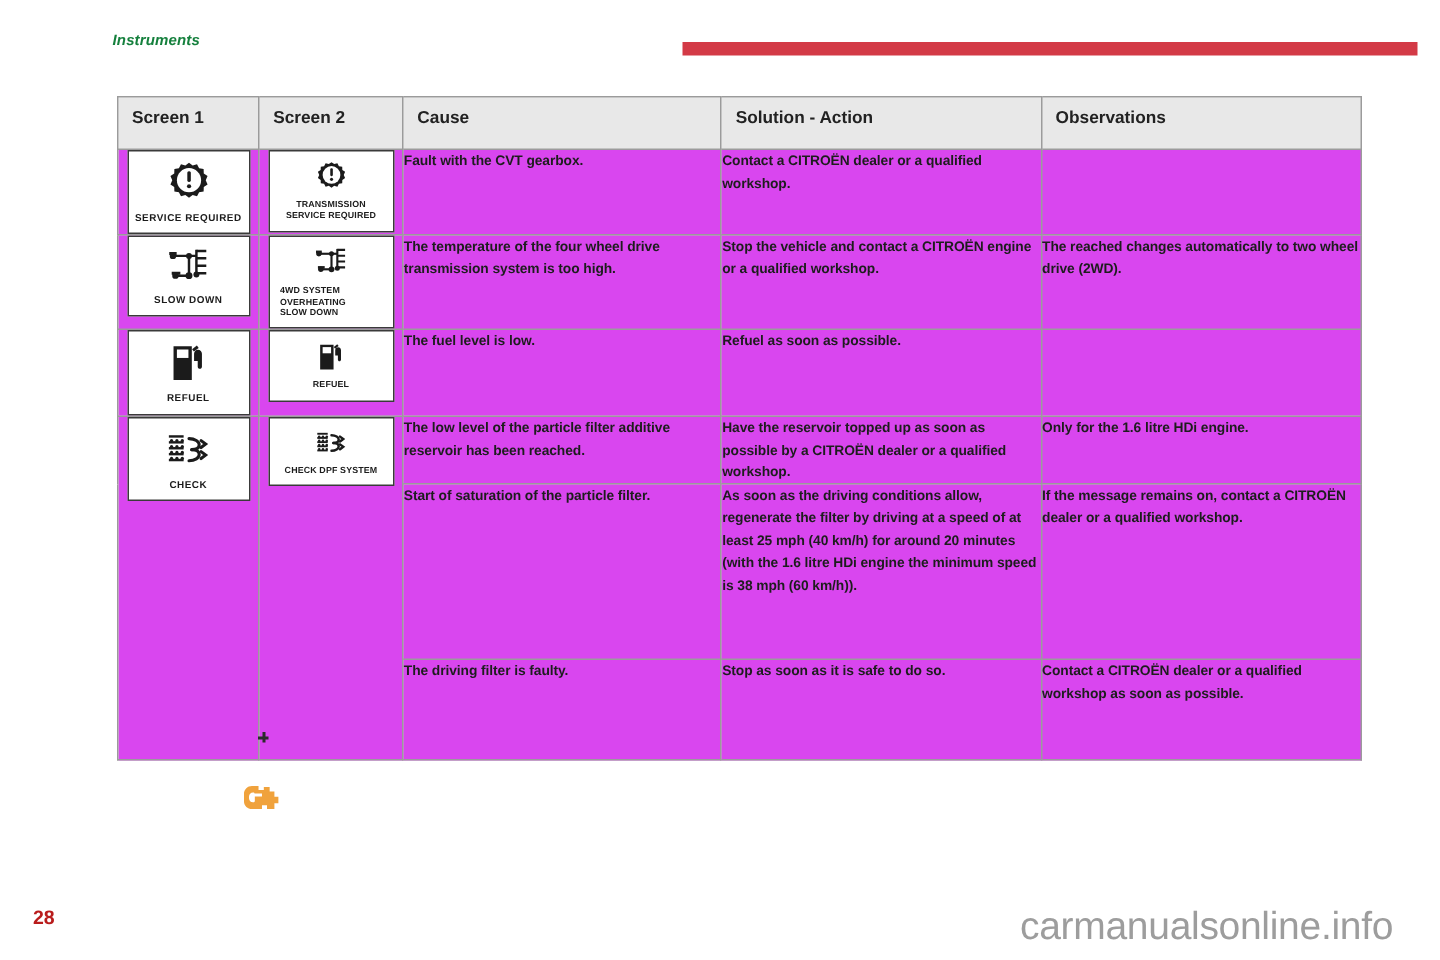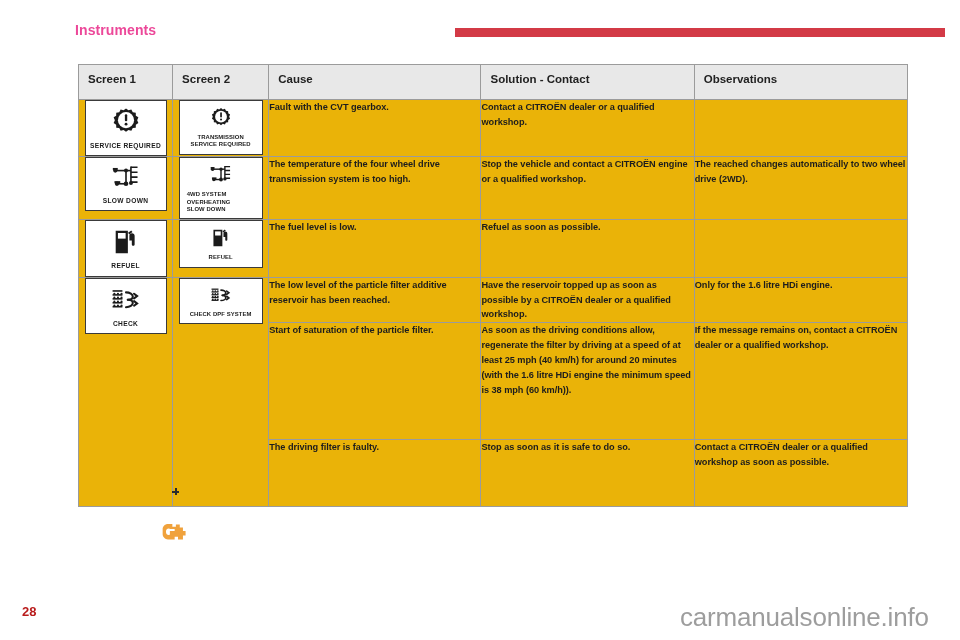--- a/index.html
+++ b/index.html
@@ -21,24 +21,25 @@
     position: absolute;
     top: 0;
     left: 0;
     width: 960px;
     height: 48px;
   }
   .section-title {
     position: absolute;
     left: 75px;
     top: 22px;
-    font-size: 14px;
+    font-size: 10px;
     font-weight: bold;
-    color: #ec4899;
+    color: #15803d;
     letter-spacing: 0.1px;
+    font-style: italic;
   }
   .header-rule {
     position: absolute;
     left: 455px;
     top: 28px;
     width: 490px;
     height: 9px;
     background: #d33a46;
   }
 
@@ -63,21 +64,21 @@
   table.spec th {
     background: #e8e8e8;
     text-align: left;
     font-size: 11.5px;
     font-weight: bold;
     color: #222;
     padding: 8px 9px 9px 9px;
     height: 17px;
   }
   table.spec td {
-    background: #eab308;
+    background: #d946ef;
   }
   td.txt {
     font-size: 9.2px;
     font-weight: bold;
     line-height: 1.62;
     color: #1d1d1d;
     padding: 7px 9px 8px 9px;
     letter-spacing: -0.05px;
   }
   td.screen {
@@ -189,21 +190,21 @@
         <col class="col-s2">
         <col class="col-cause">
         <col class="col-sol">
         <col class="col-obs">
     </colgroup>
     <thead>
       <tr>
         <th>Screen 1</th>
         <th>Screen 2</th>
         <th>Cause</th>
-        <th>Solution - Contact</th>
+        <th>Solution - Action</th>
         <th>Observations</th>
       </tr>
     </thead>
     <tbody>
 
       <tr>
         <td class="screen" rowspan="1">
           <span class="tile s1">
             <svg class="tile-icon" width="30" height="30" viewBox="0 0 32 32">
               <path fill="#1b1b1b" d="M16 1.6l2.6 1.9 3.1-.9 1.5 2.9 3.2.5.1 3.2 2.7 1.8-1.3 3 1.3 3-2.7 1.8-.1 3.2-3.2.5-1.5 2.9-3.1-.9L16 26.4l-2.6-1.9-3.1.9-1.5-2.9-3.2-.5-.1-3.2L2.8 17l1.3-3-1.3-3 2.7-1.8.1-3.2 3.2-.5 1.5-2.9 3.1.9L16 1.6z"></path>

